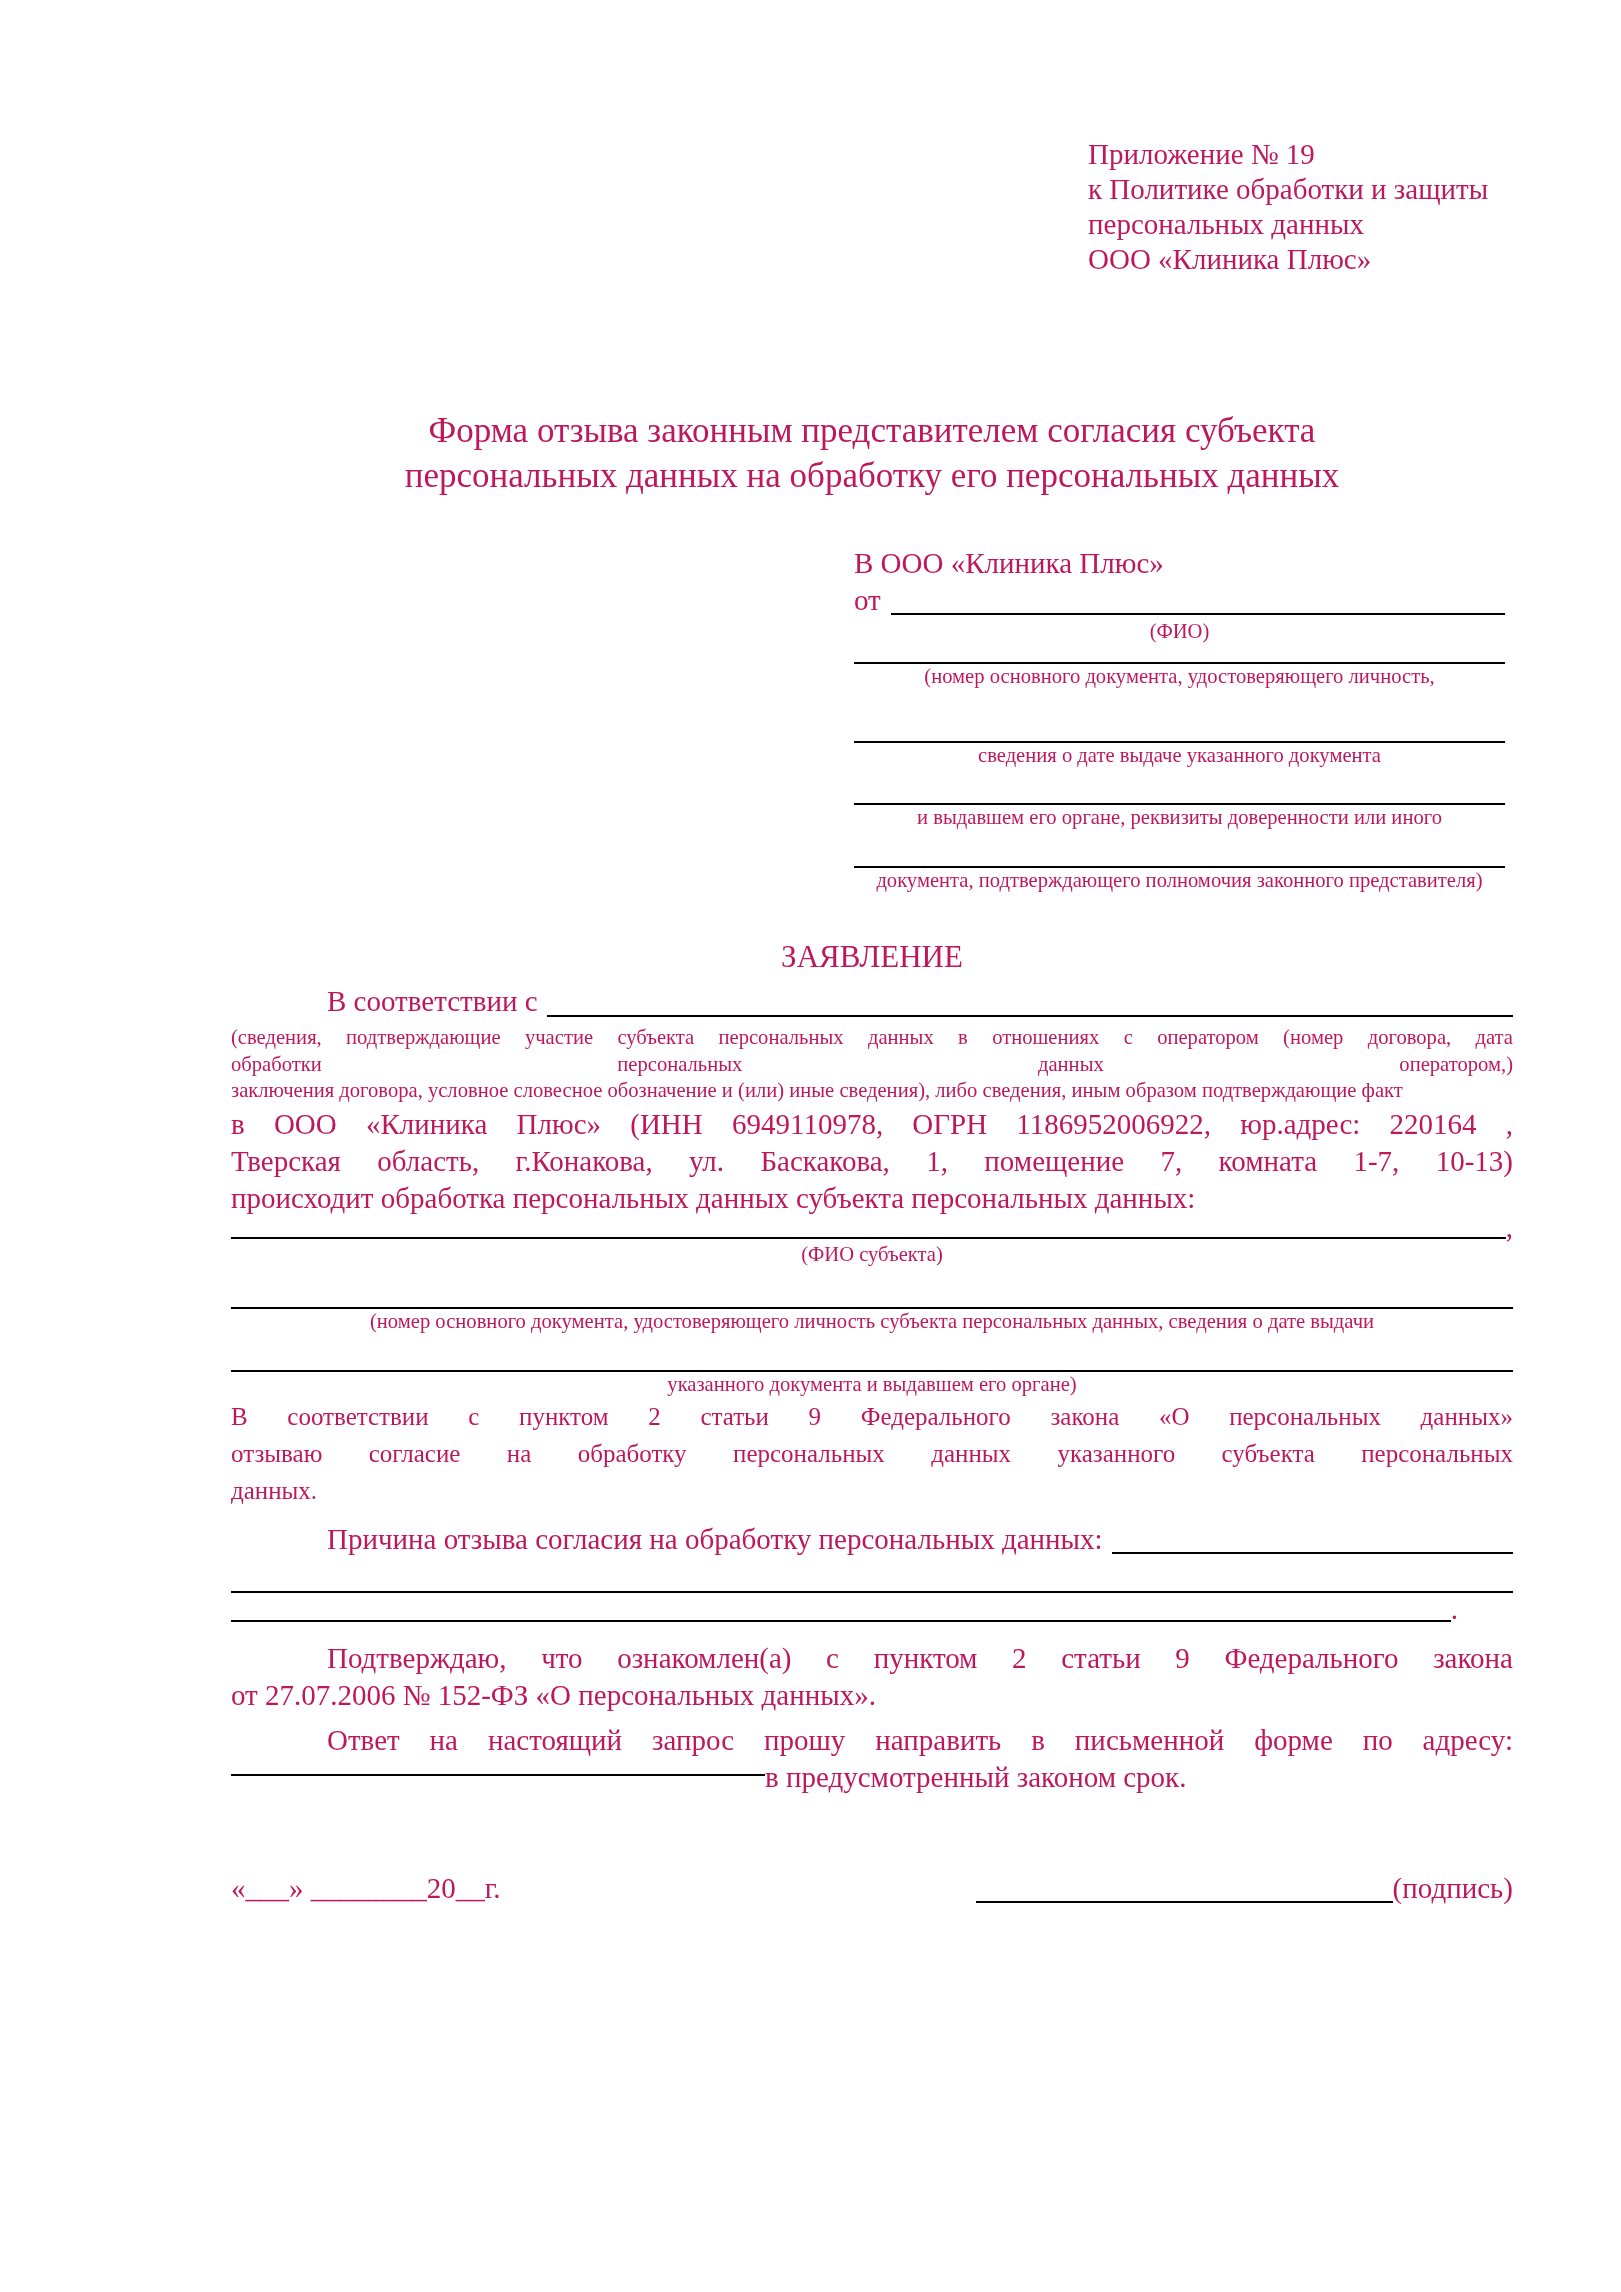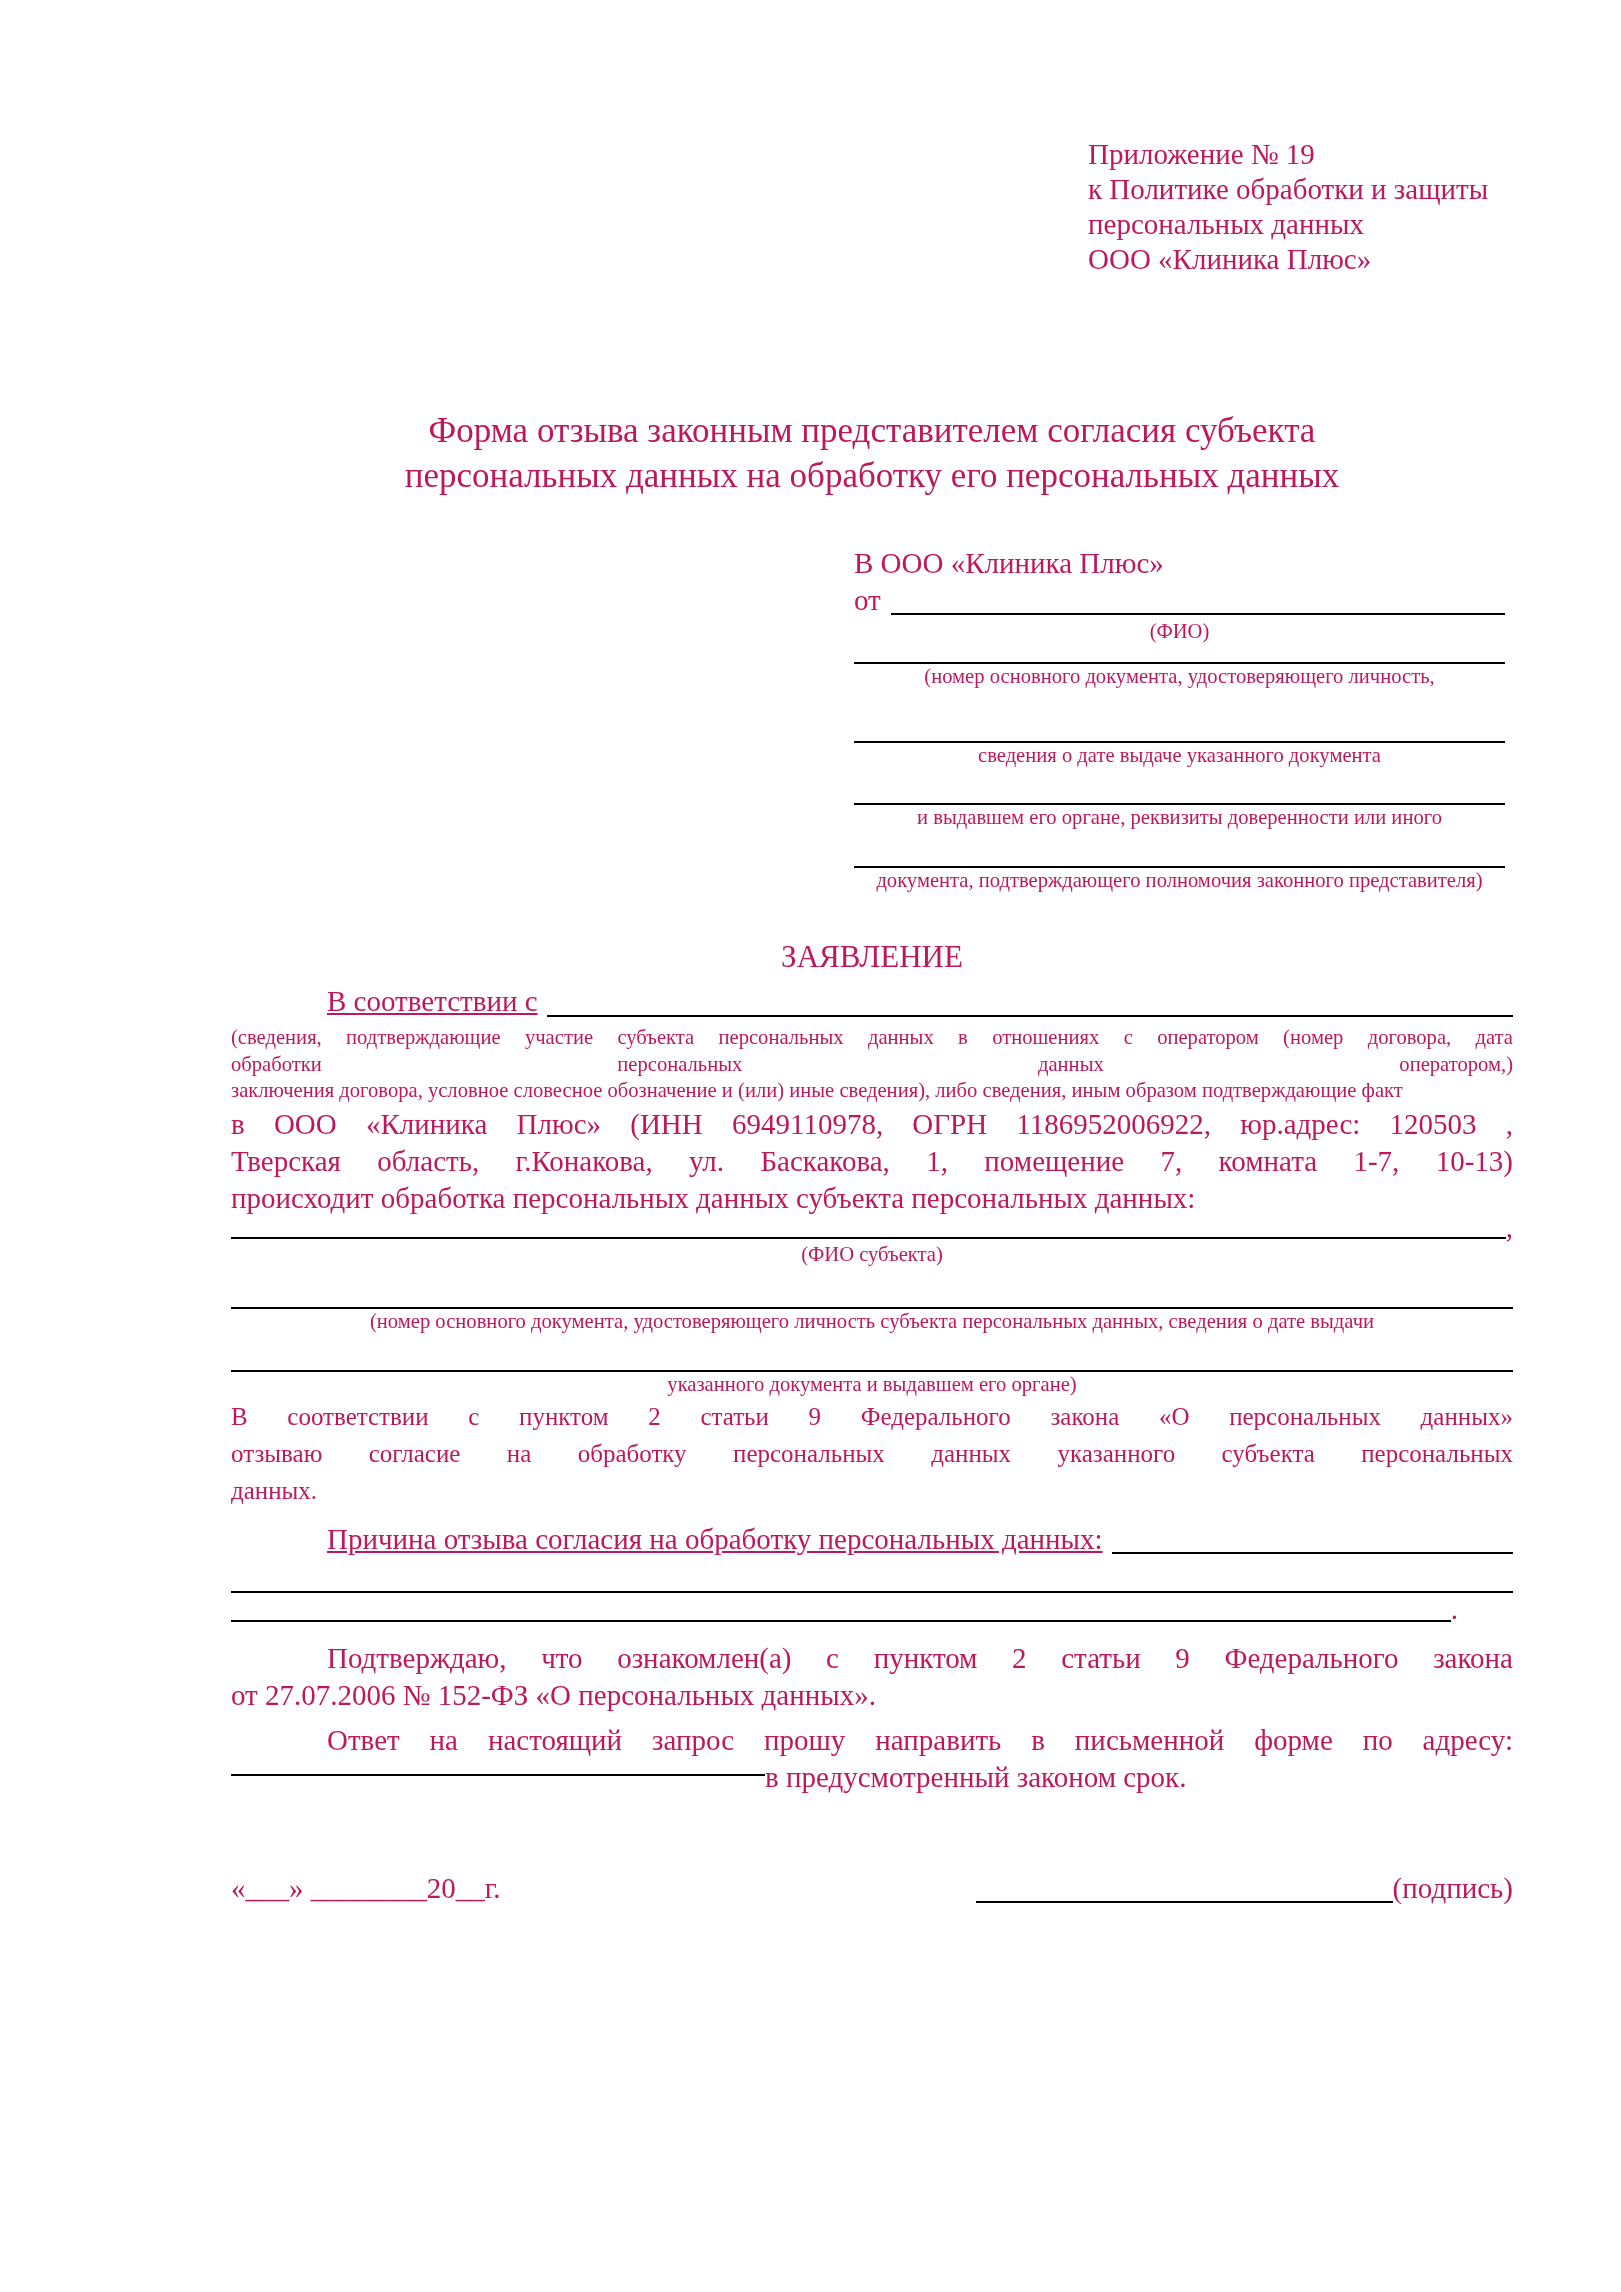--- a/index.html
+++ b/index.html
@@ -22,21 +22,21 @@
   .cap { font-size:20.6px; line-height:25.5px; text-align:center; }
   .fline { border-bottom:2.9px solid #000; }
   .fl-a { height:17.6px; }
   .fl-b { height:25.5px; margin-top:25.5px; }
   .fl-c { height:25.5px; margin-top:9.8px; }
   .fl-d { height:25.5px; margin-top:9.8px; }
   .from-label { padding-right:9.8px; }
   
   .zayav { margin-top:43px; text-align:center; font-size:31px; line-height:39px; }
   .intro { margin-top:5.9px; font-size:29px; line-height:39px; }
-  .indent { padding-left:96px;text-decoration:underline; }
+  .indent { padding-left:96px; }
   .note { margin-top:3.9px; font-size:20.6px; line-height:26.5px; }
   .jlines > div { text-align:justify; text-align-last:justify; }
   .jlines > div:last-child { text-align:left; text-align-last:left; }
   .indent-first > div:first-child { padding-left:96px; }
   .bodyp { margin-top:2px; font-size:29px; line-height:37px; }
   .fio-row { height:25.5px; font-size:29px; }
   .fio-row .comma { line-height:29px; }
   .lrow2 { margin-top:13.7px; height:25.5px; }
   .lrow3 { margin-top:9.8px; height:25.5px; }
   .withdraw { margin-top:1px; font-size:25px; line-height:37px; }
@@ -94,21 +94,21 @@
     <div class="fill" style="margin-left:9.8px;"></div>
   </div>
 
   <div class="note jlines">
       <div>(сведения, подтверждающие участие субъекта персональных данных в отношениях с оператором (номер договора, дата</div>
       <div>обработки персональных данных оператором,)</div>
       <div>заключения договора, условное словесное обозначение и (или) иные сведения), либо сведения, иным образом подтверждающие факт</div>
     </div>
 
   <div class="bodyp jlines">
-      <div>в ООО «Клиника Плюс» (ИНН 6949110978, ОГРН 1186952006922, юр.адрес: 120503 ,</div>
+      <div>в ООО «Клиника Плюс» (ИНН 6949110978, ОГРН 1186952006922, юр.адрес: 220164 ,</div>
       <div>Тверская область, г.Конакова, ул. Баскакова, 1, помещение 7, комната 1-7, 10-13)</div>
       <div>происходит обработка персональных данных субъекта персональных данных:</div>
     </div>
 
   <div class="row fio-row">
     <div class="fill"></div>
     <span class="comma">,</span>
   </div>
   <div class="cap">(ФИО субъекта)</div>
 

